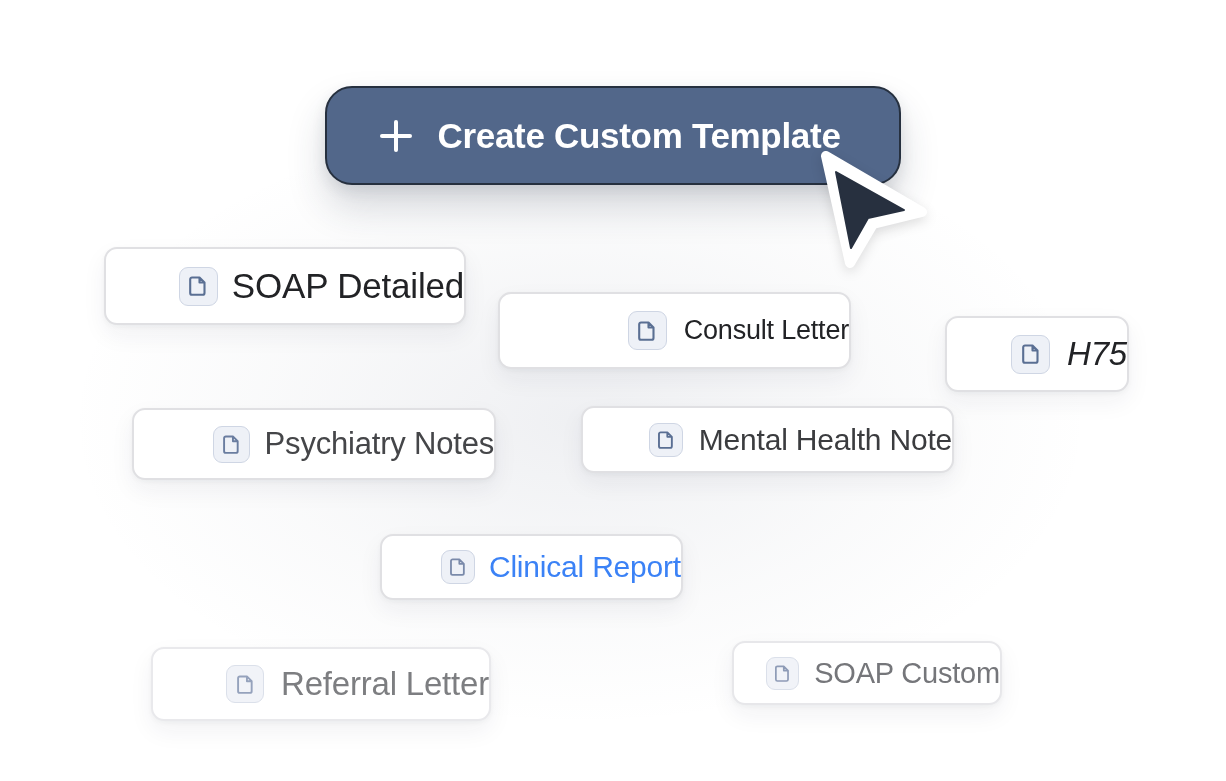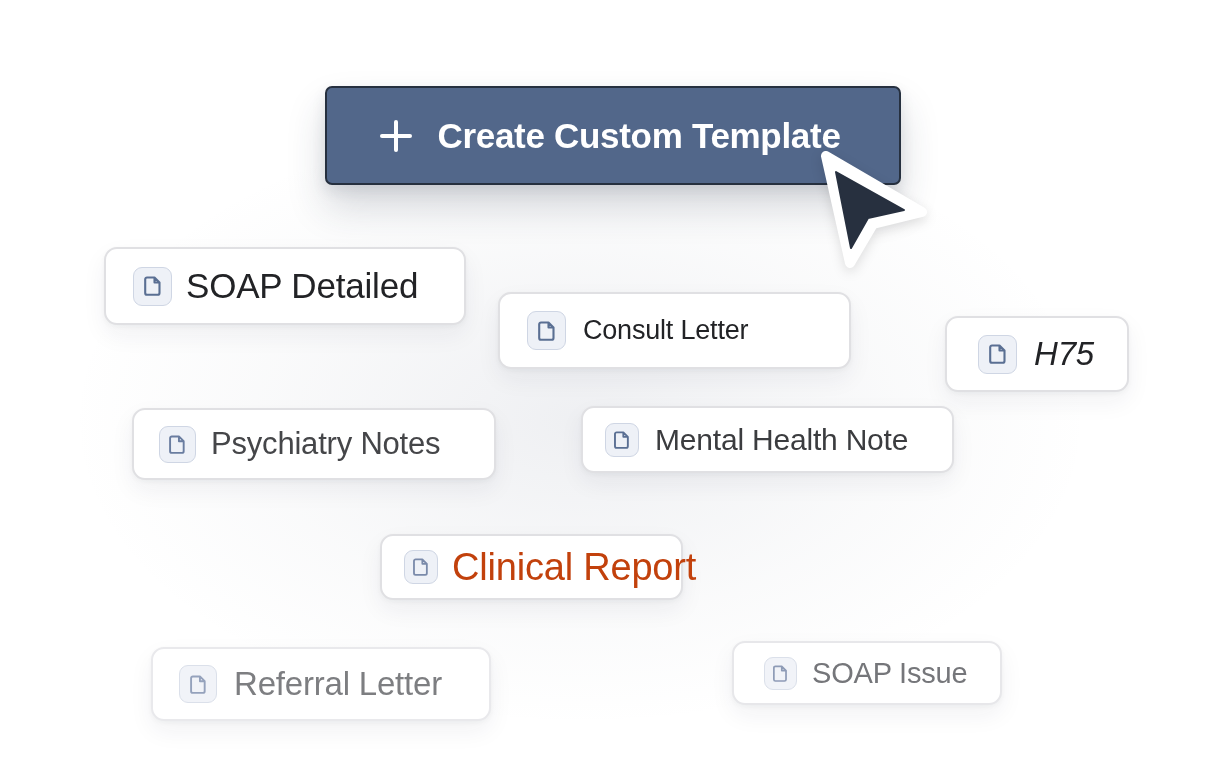--- a/index.html
+++ b/index.html
@@ -26,21 +26,21 @@
     }
     .create-btn {
       position: absolute;
       left: 325px;
       top: 86px;
       width: 576px;
       height: 99px;
       box-sizing: border-box;
       background: #52678A;
       border: 2px solid #26303f;
-      border-radius: 7px;
+      border-radius: 27px;
       display: flex;
       align-items: center;
       justify-content: center;
       gap: 24px;
       color: #ffffff;
       box-shadow: 0 22px 38px rgba(40,50,70,0.18), 0 6px 14px rgba(40,50,70,0.10);
       cursor: pointer;
     }
     .create-btn .plus {
       width: 34px;
@@ -79,20 +79,21 @@
     .card {
       position: absolute;
       box-sizing: border-box;
       background: #ffffff;
       border: 2px solid #e0e0e3;
       border-radius: 13px;
       display: flex;
       align-items: center;
       box-shadow: 0 10px 24px rgba(30,40,60,0.06), 0 2px 5px rgba(30,40,60,0.04);
       cursor: pointer;
+      justify-content: flex-end;
     }
     .card .doc-box {
       flex: 0 0 auto;
       border: 1.5px solid #cfd6e4;
       background: #eef1f7;
       border-radius: 9px;
       display: flex;
       align-items: center;
       justify-content: center;
       box-sizing: border-box;
@@ -119,21 +120,21 @@
     .c4 { left: 132px; top: 408px; width: 364px; height: 72px; padding-left: 25px; }
     .c4 .doc-box { width: 37px; height: 37px; }
     .c4 .name { font-size: 31px; color: #454649; margin-left: 15px; }
 
     .c5 { left: 581px; top: 406px; width: 373px; height: 67px; padding-left: 22px; }
     .c5 .doc-box { width: 34px; height: 34px; }
     .c5 .name { font-size: 30px; color: #3b3c3f; margin-left: 16px; }
 
     .c6 { left: 380px; top: 534px; width: 303px; height: 66px; padding-left: 22px; }
     .c6 .doc-box { width: 34px; height: 34px; }
-    .c6 .name { font-size: 38px; color: #c2410c; margin-left: 14px; }
+    .c6 .name { font-size: 30px; color: #3b82f6; margin-left: 14px; }
 
     .c7 { left: 151px; top: 647px; width: 340px; height: 74px; padding-left: 26px; }
     .c7 .doc-box { width: 38px; height: 38px; border-color: #dbe0ea; background: #f1f3f8; }
     .c7 .name { font-size: 33px; color: #7d7e81; margin-left: 17px; }
     .c7 { border-color: #e9e9ec; }
 
     .c8 { left: 732px; top: 641px; width: 270px; height: 64px; padding-left: 30px; }
     .c8 .doc-box { width: 33px; height: 33px; border-color: #dbe0ea; background: #f1f3f8; }
     .c8 .name { font-size: 29px; color: #75767a; margin-left: 15px; }
     .c8 { border-color: #e7e7ea; }
@@ -210,19 +211,19 @@
   </span>
   <span class="name">Referral Letter</span>
 </div>
 
 <div class="card c8">
   <span class="doc-box">
     <svg width="17" height="19" viewBox="0 0 20 22">
         <path d="M4 2.5h7.5l5 5V18a1.8 1.8 0 0 1-1.8 1.8H4A1.8 1.8 0 0 1 2.2 18V4.3A1.8 1.8 0 0 1 4 2.5z M11.5 2.5v5h5" fill="none" stroke="#8E9BB6" stroke-width="2" stroke-linejoin="round"></path>
       </svg>
   </span>
-  <span class="name">SOAP Issue</span>
+  <span class="name">SOAP Custom</span>
 </div>
 
 <svg class="cursor" viewBox="0 0 115 125">
   <path d="M8 6 L104 62 L55 74 L32 113 Z" fill="#ffffff" stroke="#ffffff" stroke-width="10" stroke-linejoin="round"></path>
   <path d="M18 22 L86 60 L50 68 L33 98 Z" fill="#27303F" stroke="#27303F" stroke-width="2" stroke-linejoin="round"></path>
 </svg>
 
 </body></html>

